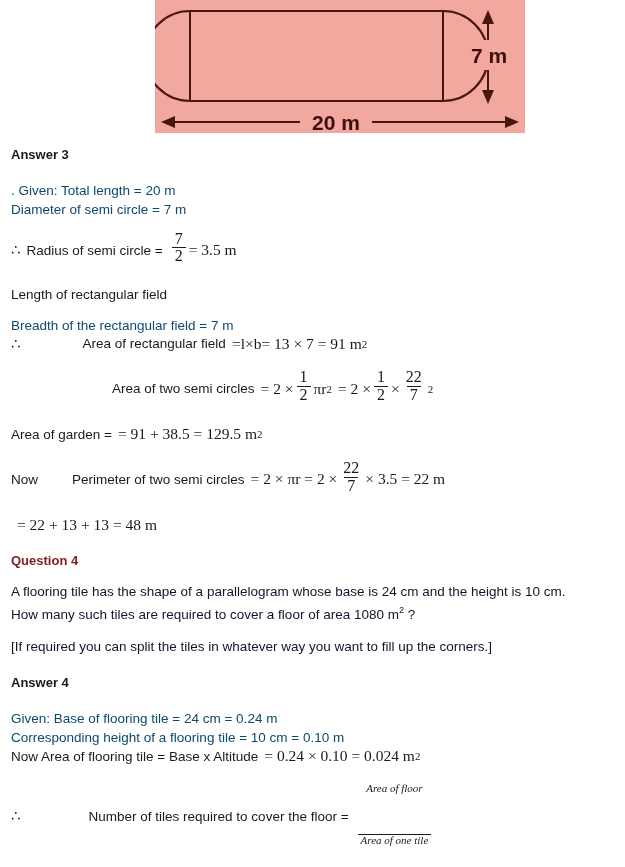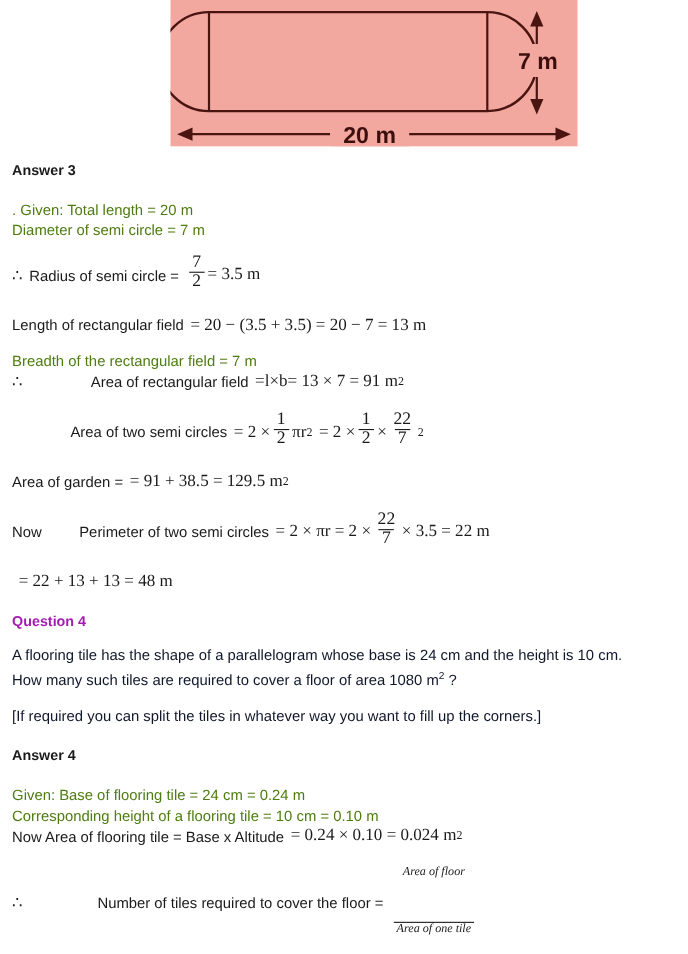--- a/index.html
+++ b/index.html
@@ -34,27 +34,27 @@
     top: 133px;
     width: 625px;
   }
 
   .heading {
     font-size: 13px;
     font-weight: bold;
     color: #1a1a1a;
     padding: 0 0 0 11px;
   }
-  .heading.red { color: #a21caf; }
+  .heading.red { color: #7f1d1d; }
 
   .para {
     font-size: 13.5px;
     line-height: 19px;
     padding: 0 0 0 11px;
-    color: #4d7c0f;
+    color: #0c4a6e;
     white-space: nowrap;
   }
   .para.red { color: #0f172a; font-size: 13.5px; }
 
   .sp-sm { height: 9px; }
   .sp-md { height: 14px; }
   .sp-lg { height: 19px; }
 
   
   .math {
@@ -67,21 +67,21 @@
     font-size: 13.5px;
   }
   .sup { font-size: 0.68em; vertical-align: super; }
 
   .eqrow {
     display: flex;
     align-items: center;
     padding-left: 11px;
     white-space: nowrap;
   }
-  .eqrow.indent2 { padding-left: 64px; }
+  .eqrow.indent2 { padding-left: 112px; }
   .eqrow.indent3 { padding-left: 235px; }
 
   .gap-sm { display: inline-block; width: 6px; }
   .gap-md { display: inline-block; width: 34px; }
   .gap-lg { display: inline-block; width: 62px; }
 
   
   .frac {
     display: inline-flex;
     flex-direction: column;
@@ -163,21 +163,20 @@
       <span class="den">2</span>
     </span>
     <span class="math">= 3.5  m</span>
   </div>
 
   <div class="sp-lg"></div>
 
   <div class="eqrow">
     <span class="sans">Length of rectangular field</span>
     <span class="gap-sm"></span>
-    <span class="math">= 20 − (3.5 + 3.5) = 20 − 7 = 13 m</span>
   </div>
 
   <div class="sp-md"></div>
 
   <div class="para">Breadth of the rectangular field = 7 m</div>
 
   <div class="eqrow">
     <span class="therefore">∴</span>
     <span class="gap-lg"></span>
     <span class="sans">Area of rectangular field</span>

